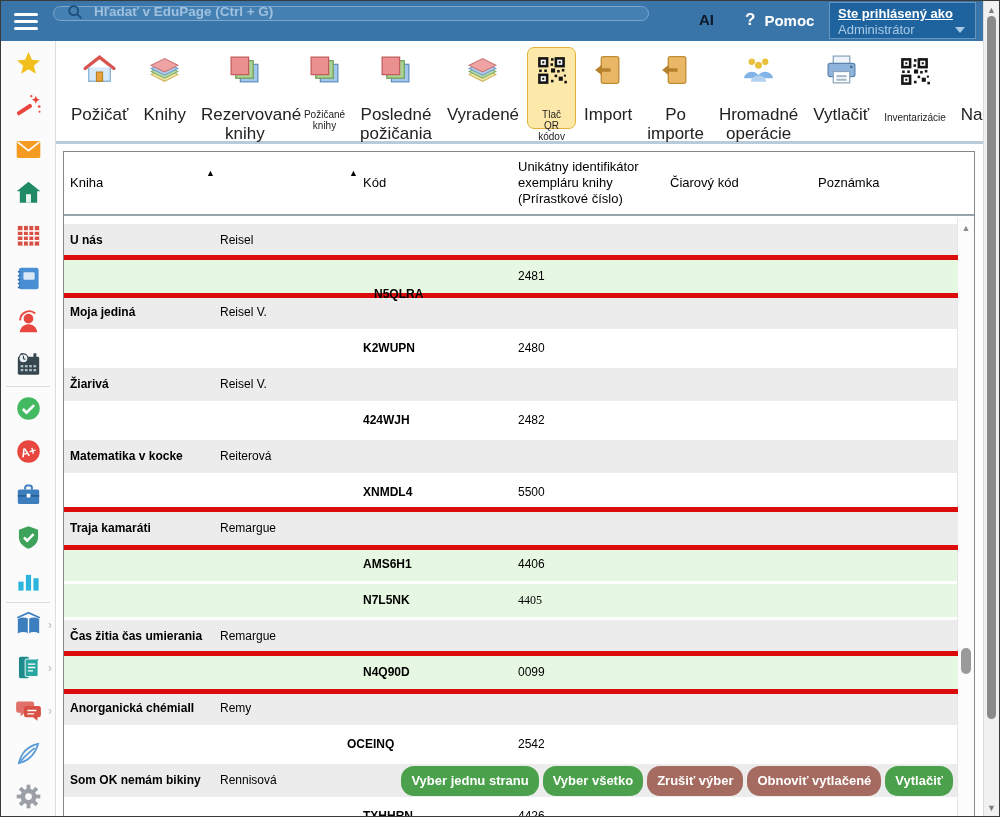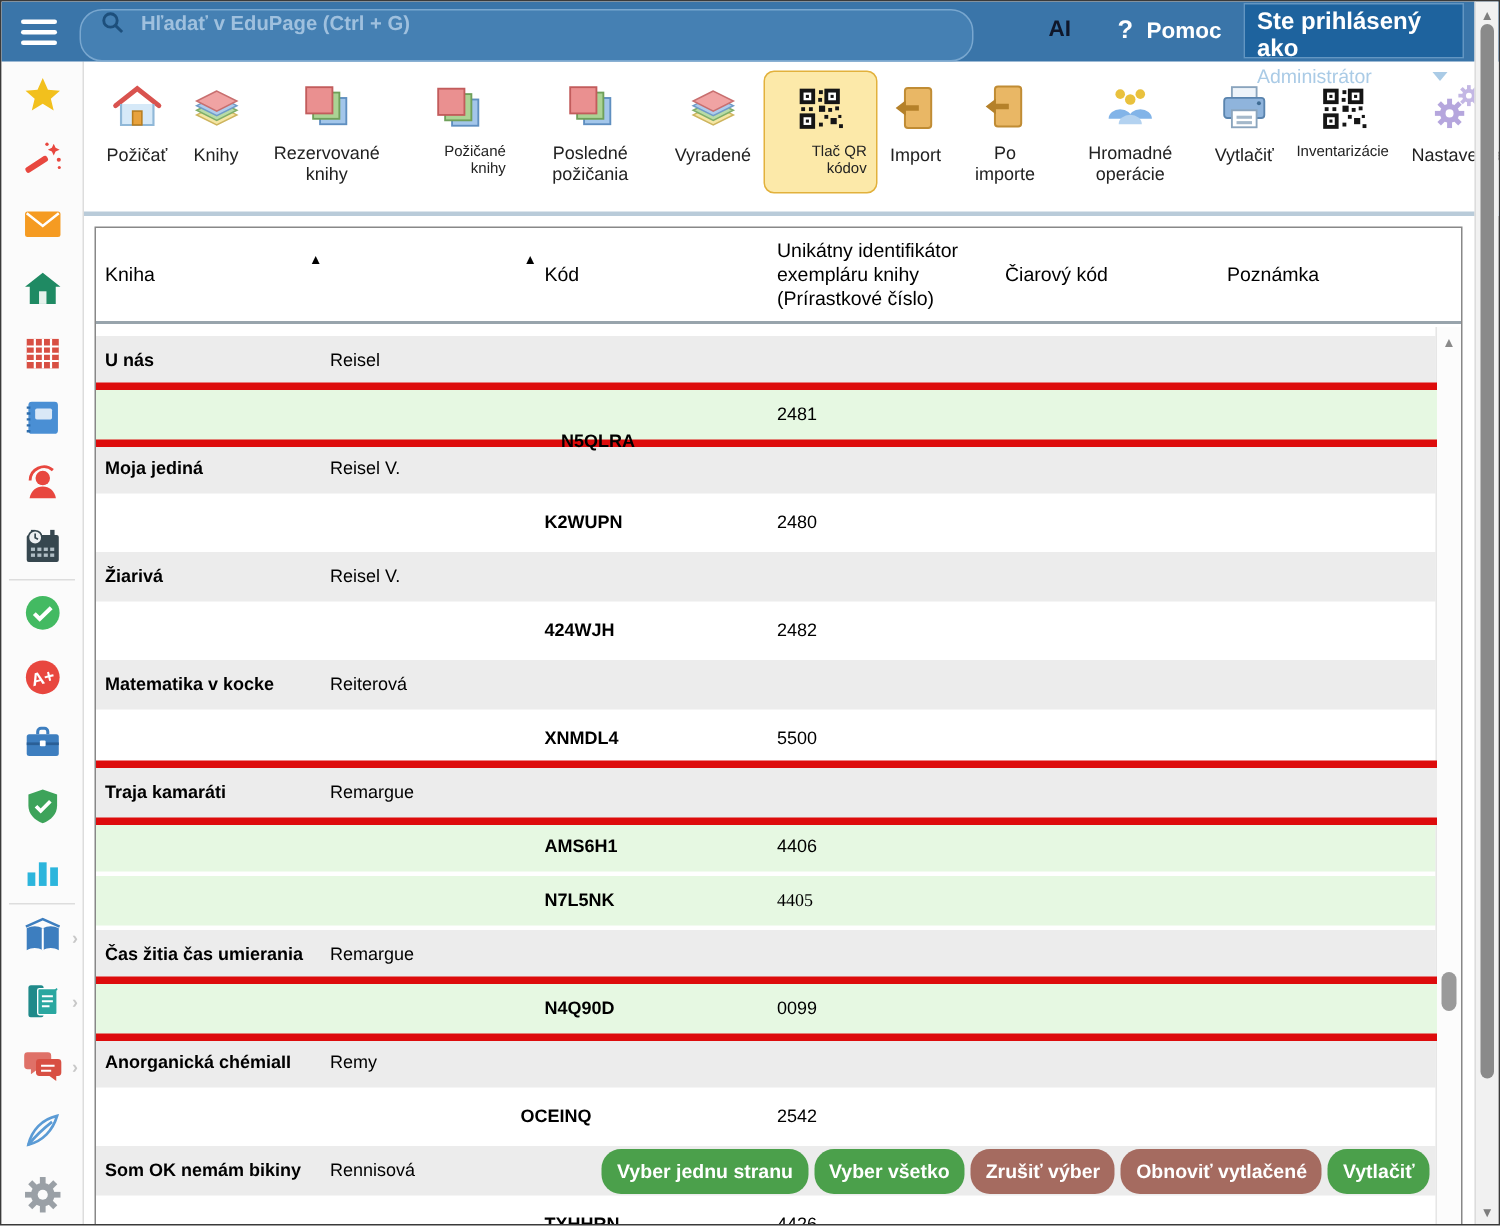--- a/index.html
+++ b/index.html
@@ -5,50 +5,50 @@
   html,body{margin:0;padding:0;}
   body{
     width:1000px;height:817px;overflow:hidden;position:relative;
     font-family:"Liberation Sans",sans-serif;background:#fff;
     border:1px solid #3a3a3a;box-sizing:border-box;
   }
   
   .topbar{position:absolute;left:0;top:0;width:1000px;height:40px;background:var(--topbar-blue,#3a75a9);z-index:5;}
   .hamburger{position:absolute;left:13px;top:12px;width:24px;height:17px;display:flex;flex-direction:column;justify-content:space-between;cursor:pointer;}
   .hamburger span{display:block;height:3.2px;background:#fff;border-radius:2px;}
-  .searchbox{position:absolute;left:52px;top:5px;width:596px;height:35px;border-radius:15px;
-    background:var(--search-bg,#4580b3);border:1.5px solid #79a7cf;display:flex;align-items:flex-start;box-sizing:border-box;}
+  .searchbox{position:absolute;left:52px;top:5px;width:596px;height:15px;border-radius:15px;
+    background:var(--search-bg,#4580b3);border:1.5px solid #79a7cf;display:flex;align-items:flex-end;box-sizing:border-box;}
   .searchbox .mag{width:16px;height:16px;margin:0 9px 0 13px;flex:0 0 auto;}
   .searchbox input{background:transparent;border:none;outline:none;color:#9fc0de;font-weight:bold;
     font-size:13.5px;font-family:"Liberation Sans",sans-serif;width:500px;}
   .searchbox input::placeholder{color:#9fc0de;opacity:1;}
   .tb-ai{position:absolute;left:698px;top:10px;color:#0f172a;font-weight:bold;font-size:15px;cursor:pointer;}
   .tb-help{position:absolute;left:744px;top:9px;color:#fff;font-weight:bold;font-size:15px;cursor:pointer;display:flex;gap:9px;align-items:center;}
   .tb-help .q{font-size:17px;}
   .userbox{position:absolute;left:828px;top:1px;width:147px;height:37px;background:var(--userbox-blue,#1e639e);
     border:1px solid #6396c2;box-sizing:border-box;padding:3px 8px 0 8px;cursor:pointer;}
-  .userbox .u1{color:#fff;font-weight:bold;font-size:16px;}
+  .userbox .u1{color:#fff;font-weight:bold;font-size:13px;text-decoration:underline;}
   .userbox .u2{color:#aacbe6;font-size:13px;margin-top:1px;position:relative;}
   .userbox .caret{position:absolute;right:2px;top:5px;width:0;height:0;border-left:5px solid transparent;border-right:5px solid transparent;border-top:6px solid #aacbe6;}
   
   .sidebar{position:absolute;left:0;top:40px;width:55px;height:777px;background:#fbfbfb;border-right:1px solid #ddd;box-sizing:border-box;padding-top:1px;overflow:hidden;}
   .sb-item{height:43px;display:flex;align-items:center;justify-content:center;position:relative;cursor:pointer;}
   .sb-item .icon{display:flex;}
   .sb-item svg{width:27px;height:27px;}
   .sb-div{height:1px;background:#ddd;margin:0 5px;}
   .sb-chev{position:absolute;right:3px;top:50%;transform:translateY(-50%);color:#c8c8c8;font-size:12px;font-weight:bold;}
   
   .toolbar{position:absolute;left:55px;top:40px;width:945px;height:94px;background:#fff;border-bottom:3px solid #b9cbd9;
     display:flex;align-items:flex-start;padding:6px 0 0 8px;box-sizing:content-box;z-index:2;}
   .tb-item{display:flex;flex-direction:column;align-items:center;padding:5px 6px;margin-right:1px;
     border:1px solid transparent;border-radius:7px;height:70px;cursor:pointer;}
   .tb-item .icon{height:38px;display:flex;align-items:center;justify-content:center;}
   .tb-item svg{width:35px;height:35px;}
-  .tb-label{font-size:12px;color:#222;text-align:center;line-height:1.12;max-width:88px;margin-top:6px;}
-  .tb-label.small{font-size:10px;margin-top:5px;text-align:right;}
+  .tb-label{font-size:17px;color:#222;text-align:center;line-height:1.12;max-width:88px;margin-top:17px;}
+  .tb-label.small{font-size:10px;margin-top:21px;}
   .tb-item.selected{background:var(--selected-tool-bg,#fce9a9);border-color:var(--selected-tool-border,#e2b13c);}
   
   .main{position:absolute;left:55px;top:137px;width:929px;height:680px;background:#fff;}
   .btable{position:absolute;left:7px;top:13px;width:912px;height:690px;border:1px solid #888;background:#fff;box-sizing:border-box;}
   .thead{position:absolute;left:0;top:0;width:100%;height:64px;border-bottom:2px solid #98a4ac;box-sizing:border-box;background:#fff;}
   .th{position:absolute;top:0;height:100%;display:flex;align-items:center;font-size:13px;color:#000;line-height:1.25;cursor:pointer;}
   .sort{position:absolute;top:16px;font-size:9px;color:#000;}
   .tbody{position:absolute;left:0;top:66px;right:16px;bottom:0;overflow:hidden;padding-top:6px;}
   .row{height:33px;margin-bottom:3px;position:relative;font-size:12px;line-height:33px;color:#000;}
   .row.group{background:var(--row-gray,#ececec);}

